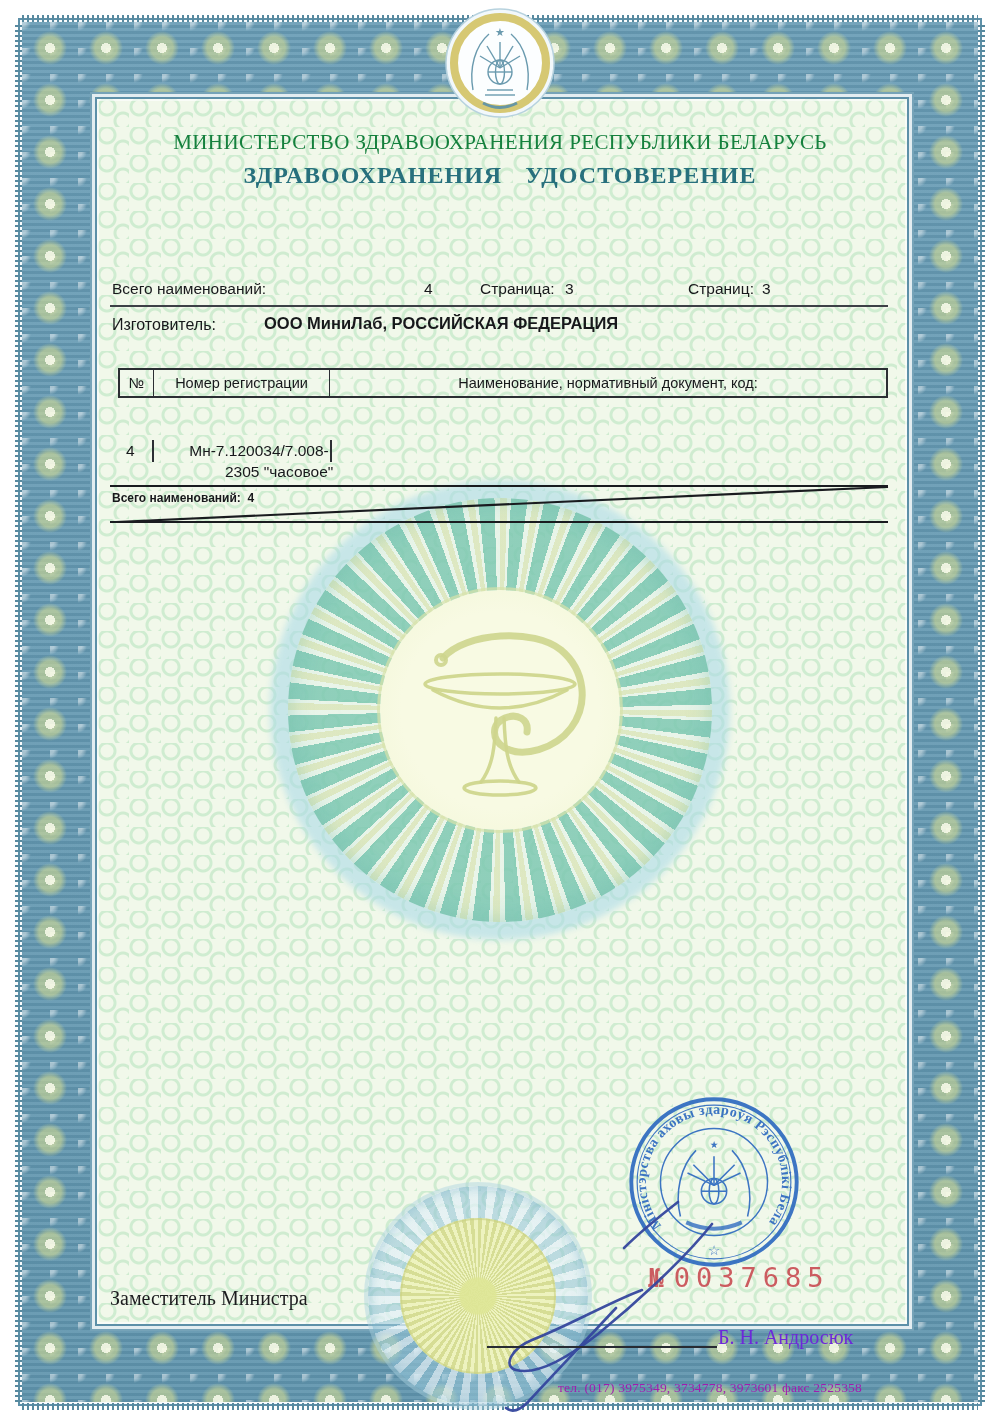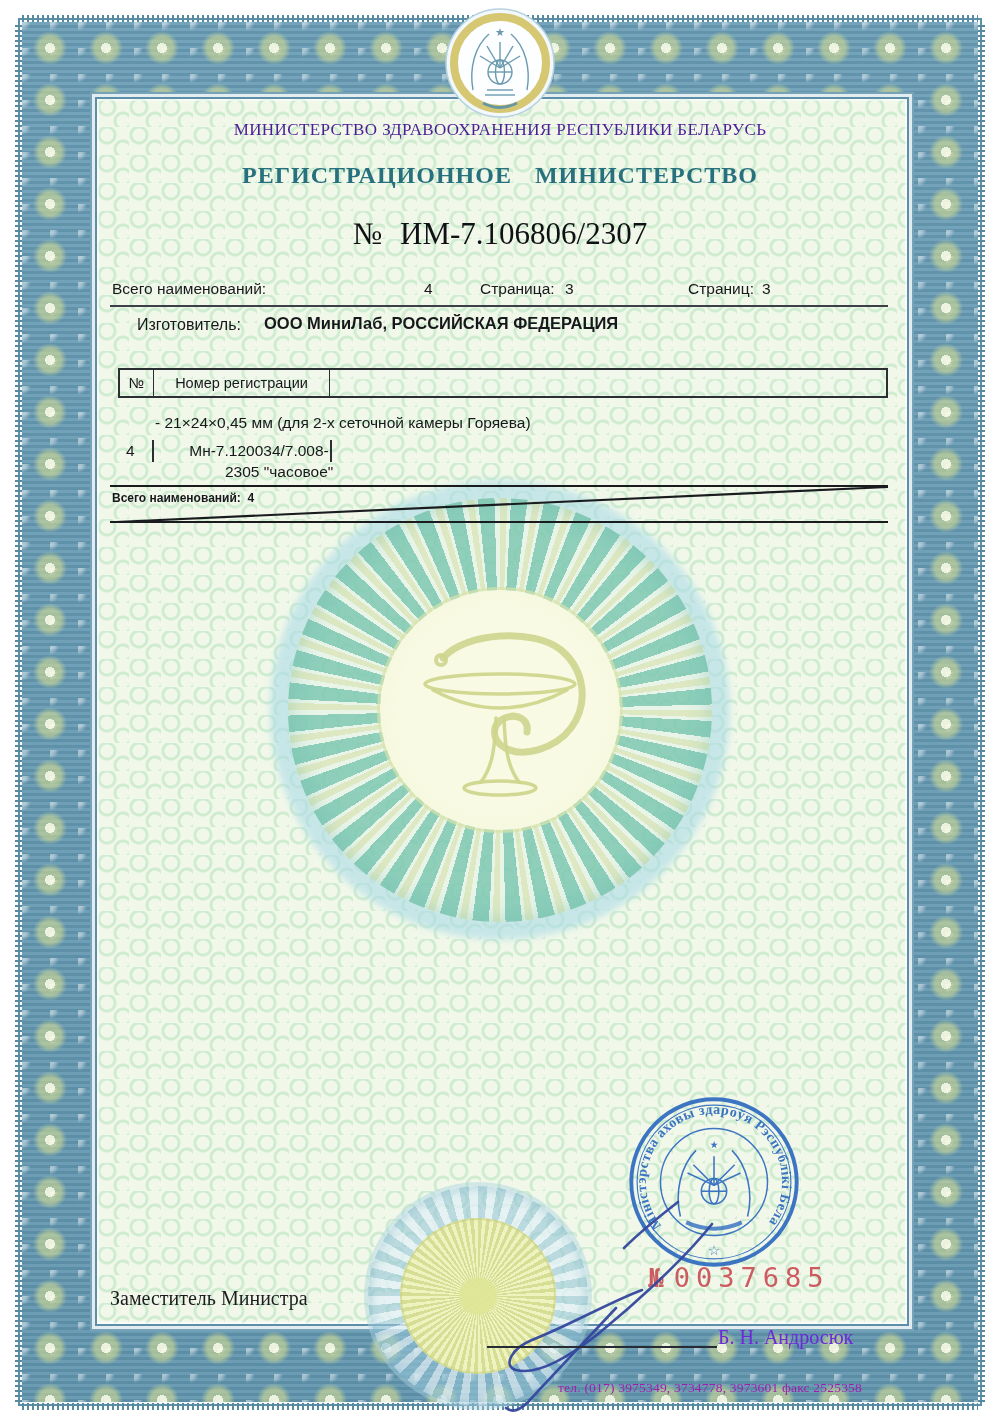--- a/index.html
+++ b/index.html
@@ -57,27 +57,27 @@
   .rosette-2 .inner{inset:32px;background-color:#e9efb4;
     background-image:
       radial-gradient(circle, rgba(222,230,150,.9) 0 16%, rgba(222,230,150,0) 18%),
       repeating-conic-gradient(rgba(195,203,118,.5) 0 3deg, rgba(238,243,192,.9) 3deg 6deg);
     box-shadow:inset 0 0 0 2px rgba(200,208,130,.6);}
 
   
   .serif{font-family:"Liberation Serif",serif;}
   .center{left:0;right:0;text-align:center;}
   .abs{position:absolute;z-index:5;}
-  .ministry-title{top:120px;font-size:17px;letter-spacing:.4px;color:#4c1d95;font-weight:500;}
+  .ministry-title{top:130px;font-size:21px;letter-spacing:.4px;color:#15803d;font-weight:500;}
   .doc-title{top:162px;font-size:24px;font-weight:bold;letter-spacing:1px;word-spacing:16px;color:#27707d;}
   .doc-number{top:216px;font-size:31px;font-weight:500;word-spacing:10px;color:#101114;}
 
   .meta{top:280px;font-size:15.5px;}
   .hr1{left:110px;top:305px;width:778px;height:2px;background:#3c4046;}
-  .manu-label{left:112px;top:316px;font-size:16px;margin-left:25px;}
+  .manu-label{left:112px;top:316px;font-size:16px;}
   .manu-value{left:264px;top:314px;font-size:16.5px;font-weight:bold;}
 
   .tbl-header{left:118px;top:368px;width:770px;height:30px;border:2px solid #2b2e33;display:flex;
     font-size:14.5px;box-sizing:border-box;background:rgba(255,255,255,.06);}
   .tbl-header .cell{display:flex;align-items:center;justify-content:center;height:100%;box-sizing:border-box;}
   .c-num{width:34px;border-right:1.5px solid #2b2e33;}
   .c-reg{width:176px;border-right:1.5px solid #2b2e33;}
   .c-name{flex:1;}
   .tbody-text{font-size:15.5px;color:#17181b;}
   .vline{position:absolute;width:1.5px;background:#2b2e33;z-index:5;}
@@ -148,39 +148,38 @@
       <line x1="45" y1="66" x2="69" y2="66"></line>
       <path d="M30,84 C26,62 32,40 46,28"></path>
         <path d="M84,84 C88,62 82,40 68,28"></path>
       <line x1="44" y1="84" x2="70" y2="84"></line>
         <line x1="42" y1="89" x2="72" y2="89"></line>
       <path d="M40,97 Q57,106 74,97" stroke-width="3"></path>
     </g>
   </svg>
 
   <div class="abs center serif ministry-title">МИНИСТЕРСТВО ЗДРАВООХРАНЕНИЯ РЕСПУБЛИКИ БЕЛАРУСЬ</div>
-  <div class="abs center serif doc-title">РЕГИСТРАЦИОННОЕ МИНИСТЕРСТВО</div>
-  <div class="abs center serif doc-number">№ ИМ-7.106806/2307</div>
+  <div class="abs center serif doc-title">ЗДРАВООХРАНЕНИЯ УДОСТОВЕРЕНИЕ</div>
 
   <div class="abs meta" style="left:112px;">Всего наименований:</div>
   <div class="abs meta" style="left:424px;">4</div>
   <div class="abs meta" style="left:480px;">Страница:</div>
   <div class="abs meta" style="left:565px;">3</div>
   <div class="abs meta" style="left:688px;">Страниц:</div>
   <div class="abs meta" style="left:762px;">3</div>
   <div class="abs hr1"></div>
 
   <div class="abs manu-label">Изготовитель:</div>
   <div class="abs manu-value">ООО МиниЛаб, РОССИЙСКАЯ ФЕДЕРАЦИЯ</div>
 
   <div class="abs tbl-header">
     <div class="cell c-num">№</div>
     <div class="cell c-reg">Номер регистрации</div>
-  </div>
-  <div class="abs tbody-text" style="left:155px;top:414px;">- 21×24×0,45 мм (для 2-х сеточной камеры Горяева)</div>
+    <div class="cell c-name">Наименование, нормативный документ, код:</div>
+  </div>
   <div class="abs tbody-text" style="left:126px;top:442px;">4</div>
   <div class="vline" style="left:152px;top:440px;height:22px;"></div>
   <div class="abs tbody-text" style="left:152px;top:442px;width:214px;text-align:center;">Мн-7.120034/7.008-</div>
   <div class="vline" style="left:330px;top:440px;height:22px;"></div>
   <div class="abs tbody-text" style="left:225px;top:463px;">2305 "часовое"</div>
 
   <svg class="abs zmark" width="784" height="48" viewBox="0 0 784 48">
     <g stroke="#191b1f" stroke-width="2.2" fill="none">
       <line x1="2" y1="7" x2="780" y2="7"></line>
       <line x1="780" y1="8" x2="8" y2="43"></line>

